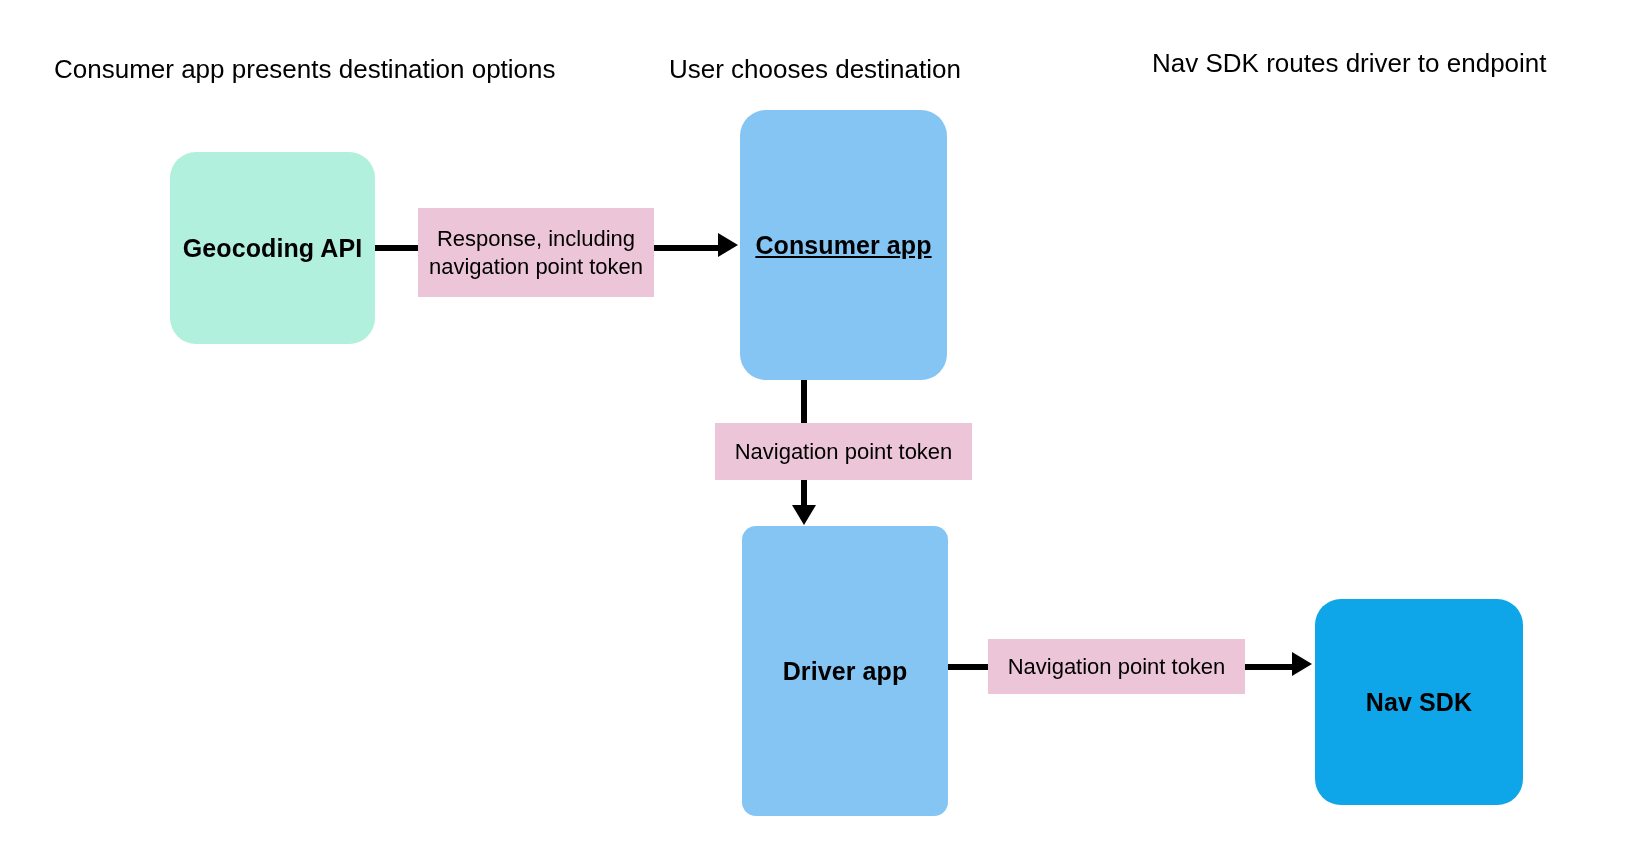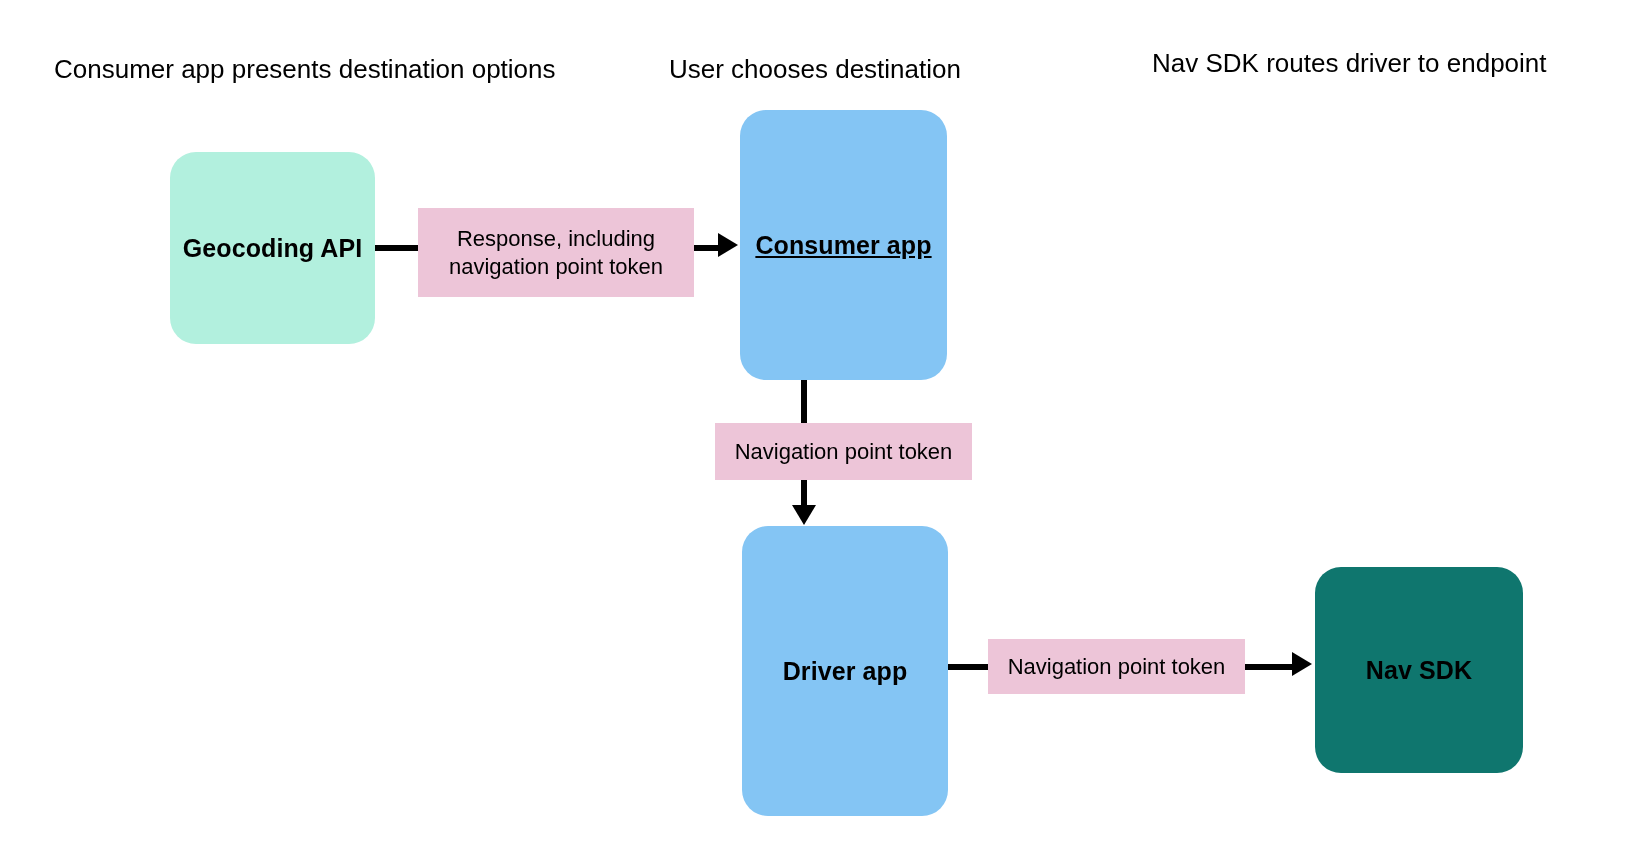--- a/index.html
+++ b/index.html
@@ -77,21 +77,21 @@
     justify-content: center;
     text-align: center;
     font-size: 22px;
     font-weight: 400;
     color: #000000;
     line-height: 1.25;
     z-index: 3;
   }
   #label-response-token {
     left: 418px; top: 208px;
-    width: 276px; height: 89px;
+    width: 236px; height: 89px;
     padding: 0 6px;
   }
   #label-nav-token-vertical {
     left: 715px; top: 423px;
     width: 257px; height: 57px;
   }
   #label-nav-token-horizontal {
     left: 988px; top: 639px;
     width: 257px; height: 55px;
   }
@@ -162,25 +162,25 @@
   <div class="arrow-head arrow-right" id="arrow-to-navsdk" style="border-left-color: rgb(0, 0, 0);"></div>
 
   <div class="node" id="node-geocoding-api" style="background-color: rgb(178, 240, 222);">
     <span class="node-label" style="color: rgb(0, 0, 0);">Geocoding API</span>
   </div>
 
   <div class="node" id="node-consumer-app" style="background-color: rgb(132, 197, 244);">
     <span class="node-label" style="color: rgb(0, 0, 0);">Consumer app</span>
   </div>
 
-  <div class="node" id="node-driver-app" style="background-color: rgb(132, 197, 244);">
+  <div class="node" id="node-driver-app" style="background-color: rgb(132, 197, 244); border-radius: 14px;">
     <span class="node-label" style="color: rgb(0, 0, 0);">Driver app</span>
   </div>
 
-  <div class="node" id="node-nav-sdk" style="background-color: #0f766e;">
+  <div class="node" id="node-nav-sdk" style="background-color: #0ea5e9; margin-top: 32px;">
     <span class="node-label" style="color: rgb(0, 0, 0);">Nav SDK</span>
   </div>
 
   <div class="edge-label" id="label-response-token" style="background-color: rgb(237, 197, 216);">Response, including navigation point token</div>
 
   <div class="edge-label" id="label-nav-token-vertical" style="background-color: rgb(237, 197, 216);">Navigation point token</div>
 
   <div class="edge-label" id="label-nav-token-horizontal" style="background-color: rgb(237, 197, 216);">Navigation point token</div>
 
 </div>

